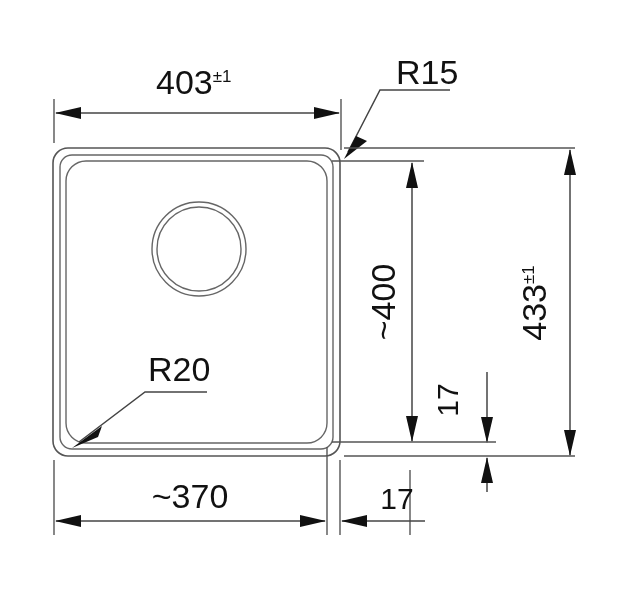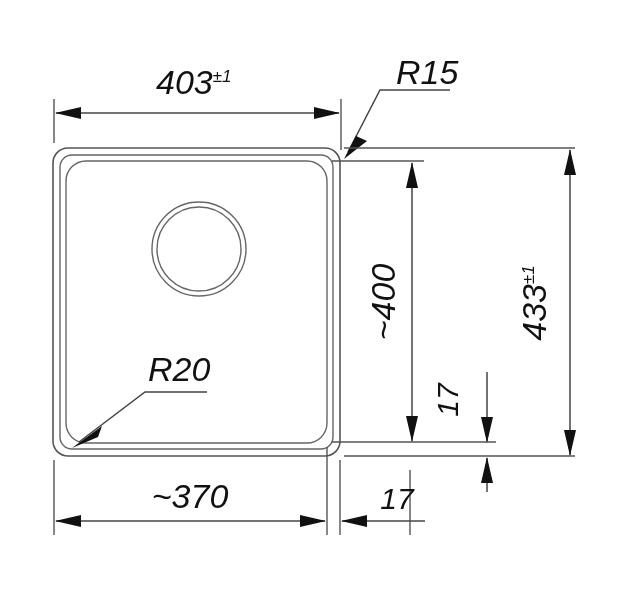--- a/index.html
+++ b/index.html
@@ -9,21 +9,20 @@
   }
   body {
     font-family: "Liberation Sans", sans-serif;
   }
   #drawing-root {
     position: relative;
     width: 632px;
     height: 600px;
     background: #ffffff;
     overflow: hidden;
-    font-style: italic;
   }
   svg#technical-drawing {
     display: block;
     width: 632px;
     height: 600px;
   }
   .geom-line {
     fill: none;
     stroke: #555555;
     stroke-width: 1.6;

